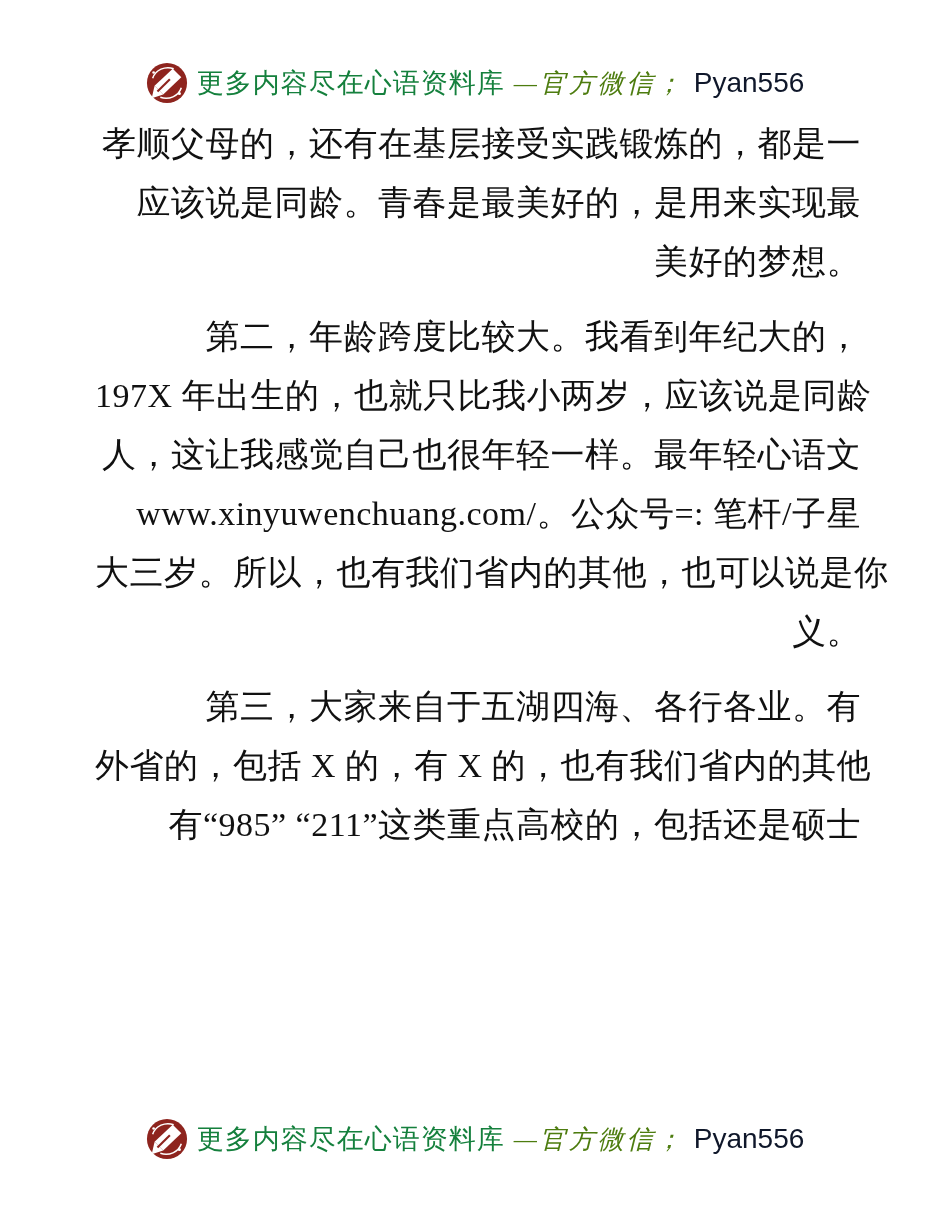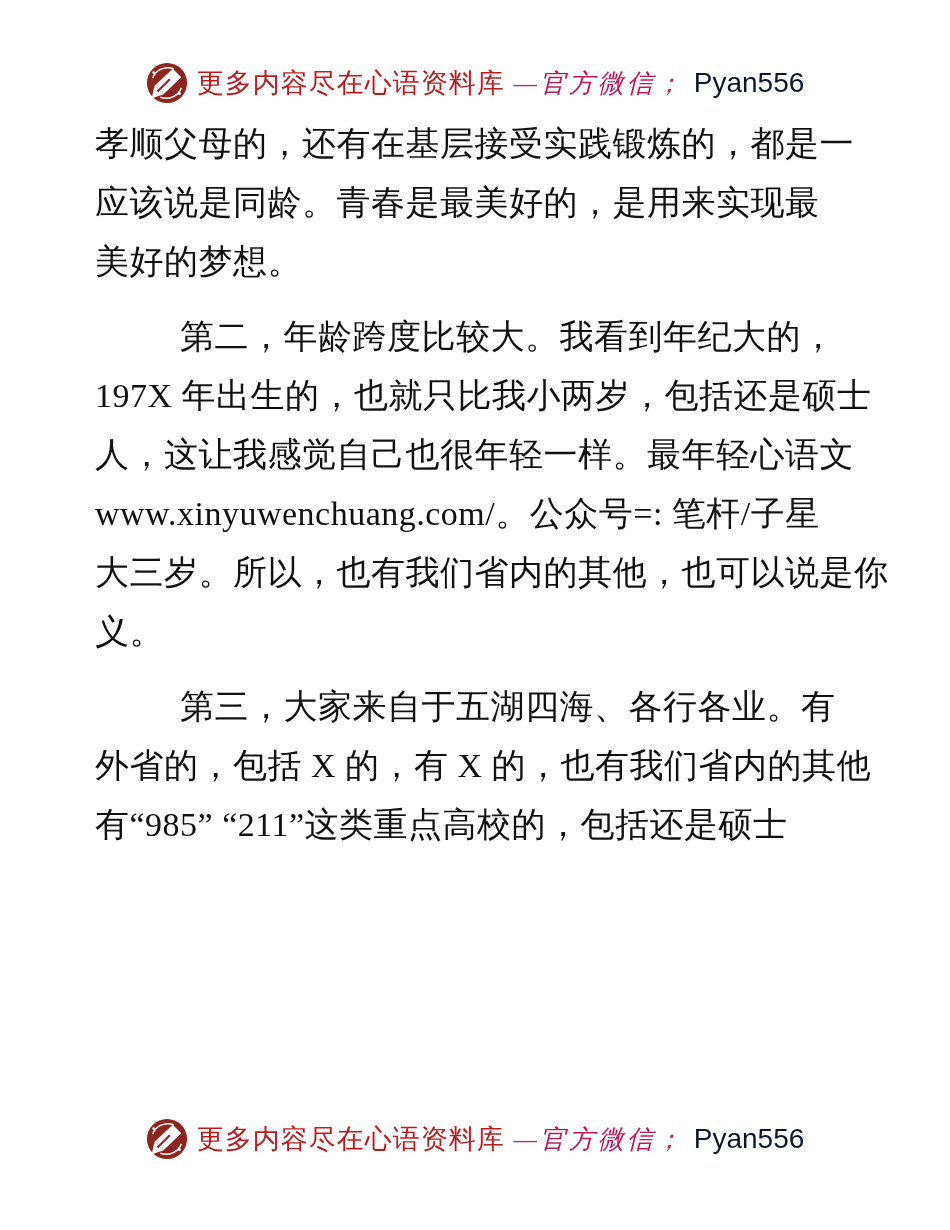--- a/index.html
+++ b/index.html
@@ -24,27 +24,27 @@
     align-items: center;
     gap: 9px;
   }
   .brand-row.header { top: 62px; }
   .brand-row.footer { top: 1118px; }
 
   .brand-logo { width: 42px; height: 42px; flex: 0 0 auto; display: block; }
   .brand-logo svg { display: block; width: 42px; height: 42px; }
 
   .brand-main {
-    color: #b91c1c;
+    color: #15803d;
     font-size: 27px;
     letter-spacing: 1px;
     white-space: nowrap;
   }
   .brand-wechat {
-    color: #be185d;
+    color: #4d7c0f;
     font-size: 26px;
     font-style: italic;
     letter-spacing: 3px;
     white-space: nowrap;
   }
   .brand-account {
     color: #0f172a;
     font-family: "Liberation Sans", "DejaVu Sans", sans-serif;
     font-size: 28px;
     white-space: nowrap;
@@ -57,21 +57,21 @@
     top: 114px;
     width: 766px;
     color: #111111;
     font-size: 34px;
     line-height: 59px;
     letter-spacing: 0.5px;
   }
   .para { margin: 0; }
   .para + .para { margin-top: 16px; }
   .para.indent .line:first-child { text-indent: 2.5em; }
-  .line { white-space: nowrap; }
+  .line { white-space: nowrap; text-align: right; }
 </style>
 </head>
 <body>
 
 <div class="page">
 
   <div class="brand-row header">
     <span class="brand-logo">
       <svg viewBox="0 0 44 44" xmlns="http://www.w3.org/2000/svg">
         <circle cx="22" cy="22" r="21" fill="#8e241e"></circle>
@@ -92,21 +92,21 @@
   <div class="content">
 
     <div class="para">
       <div class="line">孝顺父母的，还有在基层接受实践锻炼的，都是一</div>
       <div class="line">应该说是同龄。青春是最美好的，是用来实现最</div>
       <div class="line">美好的梦想。</div>
     </div>
 
     <div class="para indent">
       <div class="line">第二，年龄跨度比较大。我看到年纪大的，</div>
-      <div class="line">197X 年出生的，也就只比我小两岁，包括还是硕士</div>
+      <div class="line">197X 年出生的，也就只比我小两岁，应该说是同龄</div>
       <div class="line">人，这让我感觉自己也很年轻一样。最年轻心语文</div>
       <div class="line">www.xinyuwenchuang.com/。公众号=: 笔杆/子星</div>
       <div class="line">大三岁。所以，也有我们省内的其他，也可以说是你</div>
       <div class="line">义。</div>
     </div>
 
     <div class="para indent">
       <div class="line">第三，大家来自于五湖四海、各行各业。有</div>
       <div class="line">外省的，包括 X 的，有 X 的，也有我们省内的其他</div>
       <div class="line">有“985” “211”这类重点高校的，包括还是硕士</div>

